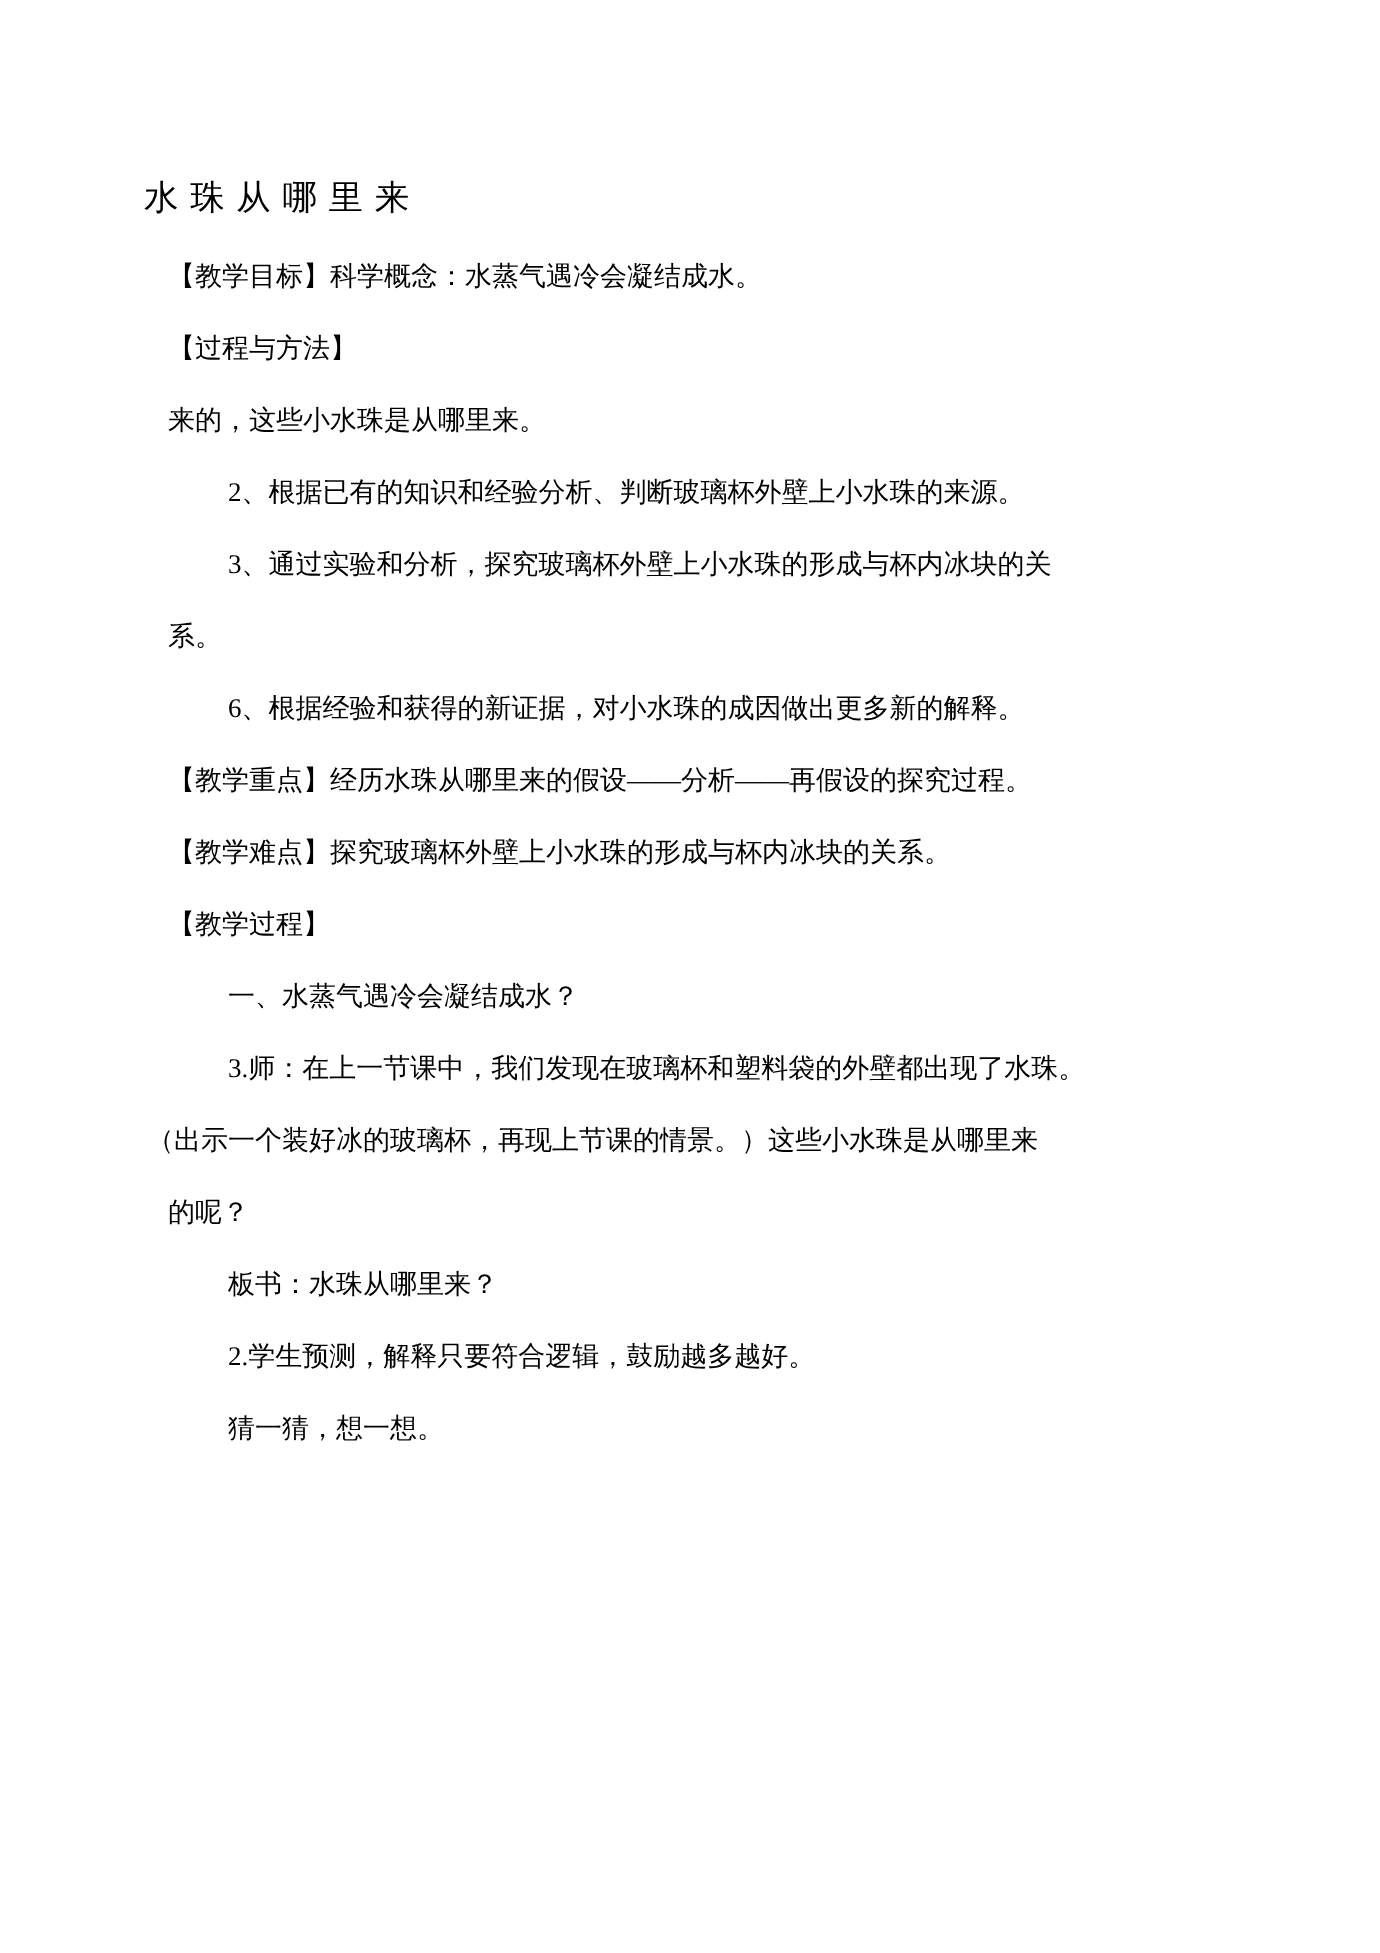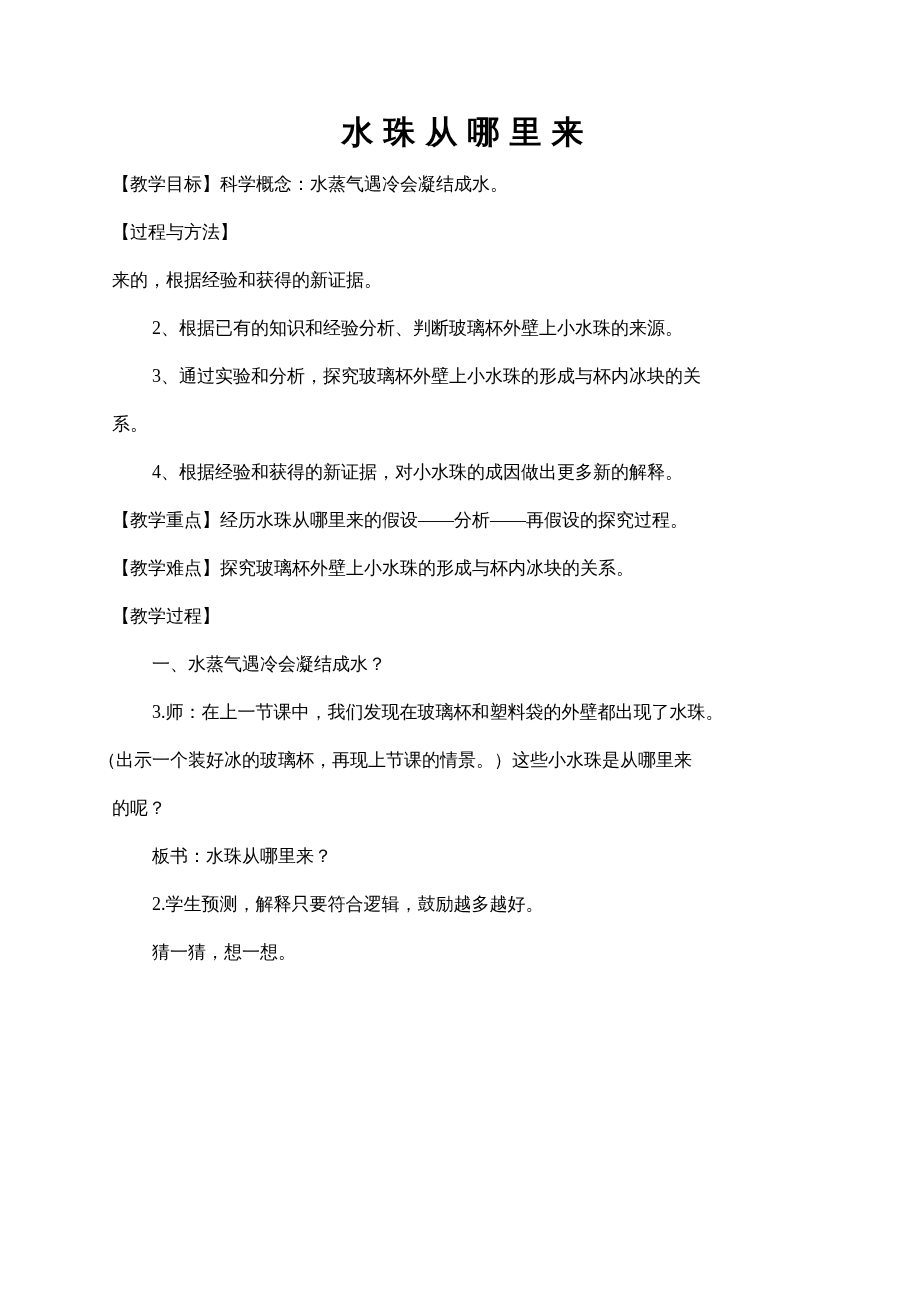--- a/index.html
+++ b/index.html
@@ -13,24 +13,24 @@
     height: 1302px;
     background: #ffffff;
     color: #000000;
     font-family: "Liberation Serif", "DejaVu Serif", serif;
     overflow: hidden;
   }
   .content {
     padding: 104px 90px 0 112px;
   }
   .doc-title {
-    font-size: 32px;
-    font-weight: bold;
+    font-size: 23px;
+    font-weight: normal;
     line-height: 56px;
-    text-align: center;
+    text-align: left;
     letter-spacing: 1px;
     white-space: nowrap;
     margin-left: -16px;
   }
   .line {
     font-size: 18px;
     line-height: 48px;
     white-space: nowrap;
   }
   .ind2 {
@@ -43,25 +43,25 @@
 </head>
 <body>
 
 <div class="page">
   <div class="content">
 
     <div class="doc-title">水 珠 从 哪 里 来</div>
 
     <div class="line">【教学目标】科学概念：水蒸气遇冷会凝结成水。</div>
     <div class="line">【过程与方法】</div>
-    <div class="line">来的，根据经验和获得的新证据。</div>
+    <div class="line">来的，这些小水珠是从哪里来。</div>
     <div class="line ind2">2、根据已有的知识和经验分析、判断玻璃杯外壁上小水珠的来源。</div>
     <div class="line ind2">3、通过实验和分析，探究玻璃杯外壁上小水珠的形成与杯内冰块的关</div>
     <div class="line">系。</div>
-    <div class="line ind2">4、根据经验和获得的新证据，对小水珠的成因做出更多新的解释。</div>
+    <div class="line ind2">6、根据经验和获得的新证据，对小水珠的成因做出更多新的解释。</div>
     <div class="line">【教学重点】经历水珠从哪里来的假设——分析——再假设的探究过程。</div>
     <div class="line">【教学难点】探究玻璃杯外壁上小水珠的形成与杯内冰块的关系。</div>
     <div class="line">【教学过程】</div>
     <div class="line ind2">一、水蒸气遇冷会凝结成水？</div>
     <div class="line ind2">3.师：在上一节课中，我们发现在玻璃杯和塑料袋的外壁都出现了水珠。</div>
     <div class="line indneg">（出示一个装好冰的玻璃杯，再现上节课的情景。）这些小水珠是从哪里来</div>
     <div class="line">的呢？</div>
     <div class="line ind2">板书：水珠从哪里来？</div>
     <div class="line ind2">2.学生预测，解释只要符合逻辑，鼓励越多越好。</div>
     <div class="line ind2">猜一猜，想一想。</div>

